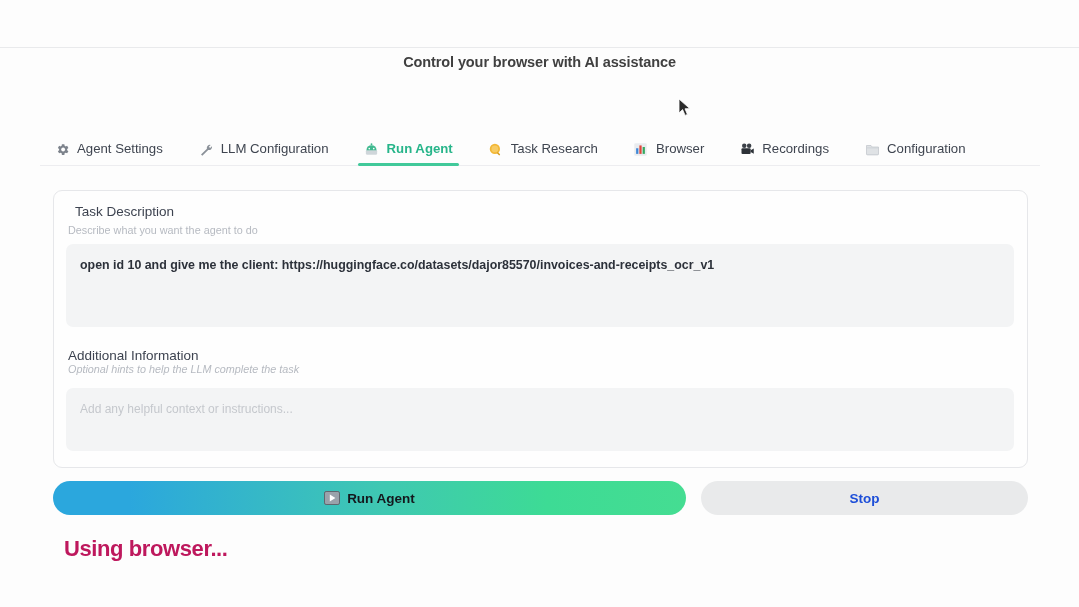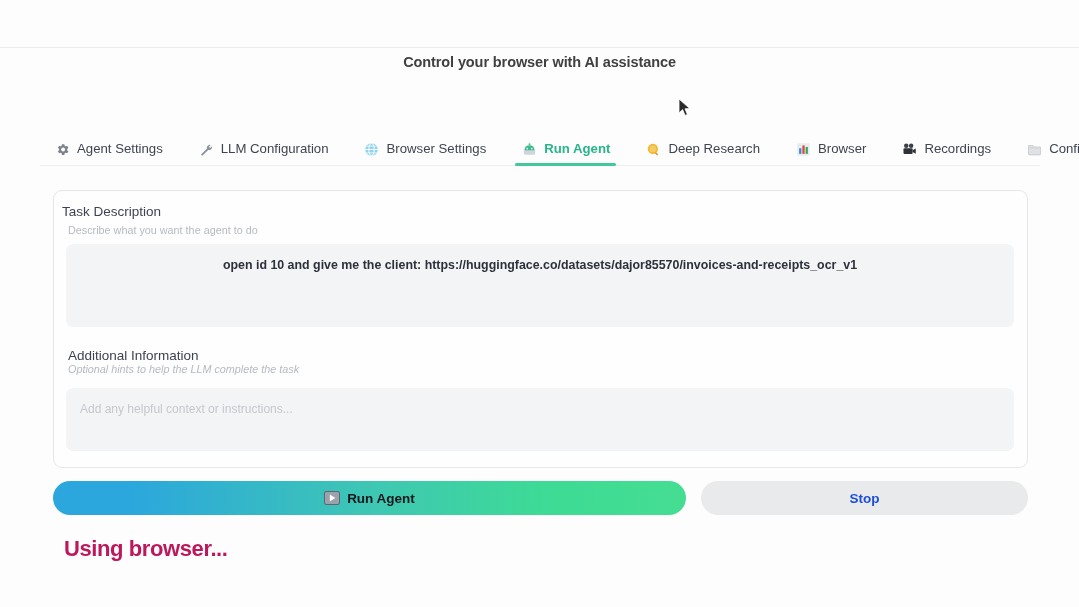--- a/index.html
+++ b/index.html
@@ -111,21 +111,20 @@
     outline: none;
     padding: 13px 14px;
     line-height: 1.45;
     color: #2c313a;
   }
   #task-ta {
     left: 12px; top: 53px;
     width: 948px; height: 83px;
     font-size: 12.4px;
     font-weight: bold;
-    text-align: center;
   }
   #extra-ta {
     left: 12px; top: 197px;
     width: 948px; height: 63px;
     font-size: 12px;
   }
   #extra-ta::placeholder { color: #c5c8cd; font-weight: normal; }
 
   
   .btn {
@@ -199,32 +198,20 @@
 
     <div class="tab">
       <span class="tab-ico">
         <svg width="15" height="15" viewBox="0 0 24 24">
           <path fill="#8b9199" d="M20.3 4.6a4.9 4.9 0 0 0-6 6L4.8 20l2.1 2.1 9.4-9.4a4.9 4.9 0 0 0 6-6l-2.9 2.9-2.1-2.1z"></path>
         </svg>
       </span>
       <span class="tab-label">LLM Configuration</span>
     </div>
 
-    <div class="tab">
-      <span class="tab-ico">
-        <svg width="15" height="15" viewBox="0 0 24 24">
-          <circle cx="12" cy="12" r="10" fill="#8fd3f0"></circle>
-          <ellipse cx="12" cy="12" rx="4.3" ry="10" fill="none" stroke="#ffffff" stroke-width="1.5"></ellipse>
-          <line x1="2" y1="12" x2="22" y2="12" stroke="#ffffff" stroke-width="1.5"></line>
-          <line x1="3.8" y1="6.6" x2="20.2" y2="6.6" stroke="#ffffff" stroke-width="1.2"></line>
-          <line x1="3.8" y1="17.4" x2="20.2" y2="17.4" stroke="#ffffff" stroke-width="1.2"></line>
-        </svg>
-      </span>
-      <span class="tab-label">Browser Settings</span>
-    </div>
 
     <div class="tab active">
       <span class="tab-ico">
         <svg width="15" height="15" viewBox="0 0 24 24">
           <rect x="3" y="12.5" width="18" height="8" rx="2.2" fill="#cfd6da"></rect>
           <path d="M4 13 A8 8 0 0 1 20 13 Z" fill="#3fb98f"></path>
           <circle cx="12" cy="3.4" r="1.5" fill="#3fb98f"></circle>
           <circle cx="8.4" cy="10.6" r="1.3" fill="#ffffff"></circle>
           <circle cx="15.6" cy="10.6" r="1.3" fill="#ffffff"></circle>
         </svg>
@@ -233,21 +220,21 @@
     </div>
 
     <div class="tab">
       <span class="tab-ico">
         <svg width="15" height="15" viewBox="0 0 24 24">
           <circle cx="11" cy="11" r="8.2" fill="#f2b735"></circle>
           <circle cx="11" cy="11" r="5.4" fill="#f7cb63"></circle>
           <rect x="15.6" y="15.8" width="6" height="2.6" rx="1.3" transform="rotate(45 15.6 15.8)" fill="#d79c20"></rect>
         </svg>
       </span>
-      <span class="tab-label">Deep Research</span>
+      <span class="tab-label">Task Research</span>
     </div>
 
     <div class="tab">
       <span class="tab-ico">
         <svg width="15" height="15" viewBox="0 0 24 24">
           <rect x="2" y="2" width="20" height="20" rx="2" fill="#e9ecef"></rect>
           <rect x="5" y="10" width="3.6" height="9" fill="#3d86d6"></rect>
           <rect x="10.2" y="5.5" width="3.6" height="13.5" fill="#e0453c"></rect>
           <rect x="15.4" y="8" width="3.6" height="11" fill="#35a860"></rect>
         </svg>
@@ -274,21 +261,21 @@
           <path d="M2.4 8.6h19.2v1.6H2.4z" fill="#cdd2d7"></path>
         </svg>
       </span>
       <span class="tab-label">Configuration</span>
     </div>
 
   </div>
 
   <div class="card">
 
-    <div class="field-title" style="left:8px; top:13px;">Task Description</div>
+    <div class="field-title" style="left:21px; top:13px;">Task Description</div>
     <div class="field-sub" style="left:14px; top:33px;">Describe what you want the agent to do</div>
 
     <textarea class="ta" id="task-ta" placeholder="" style="">open id 10 and give me the client: https://huggingface.co/datasets/dajor85570/invoices-and-receipts_ocr_v1</textarea>
 
     <div class="field-title" style="left:14px; top:157px;">Additional Information</div>
     <div class="field-sub" style="left:14px; top:172px;font-style:italic;">Optional hints to help the LLM complete the task</div>
 
     <textarea class="ta" id="extra-ta" placeholder="Add any helpful context or instructions..." style=""></textarea>
   </div>
 

